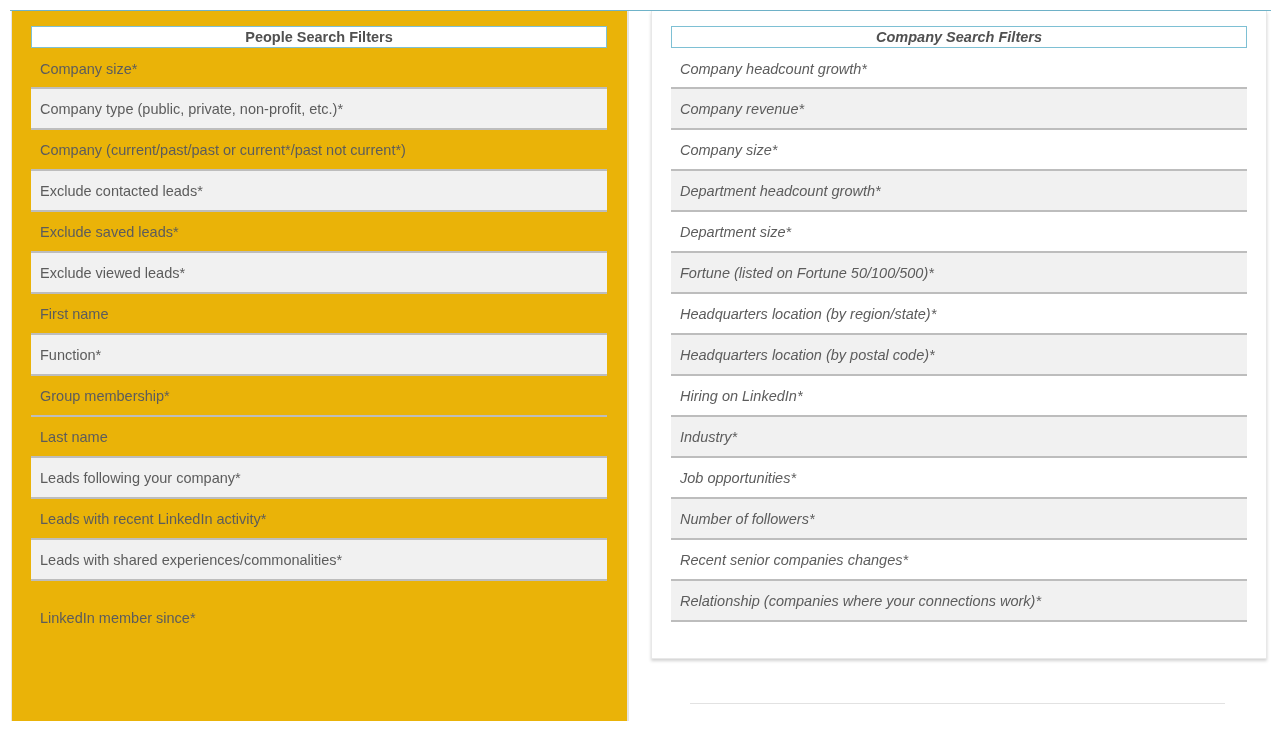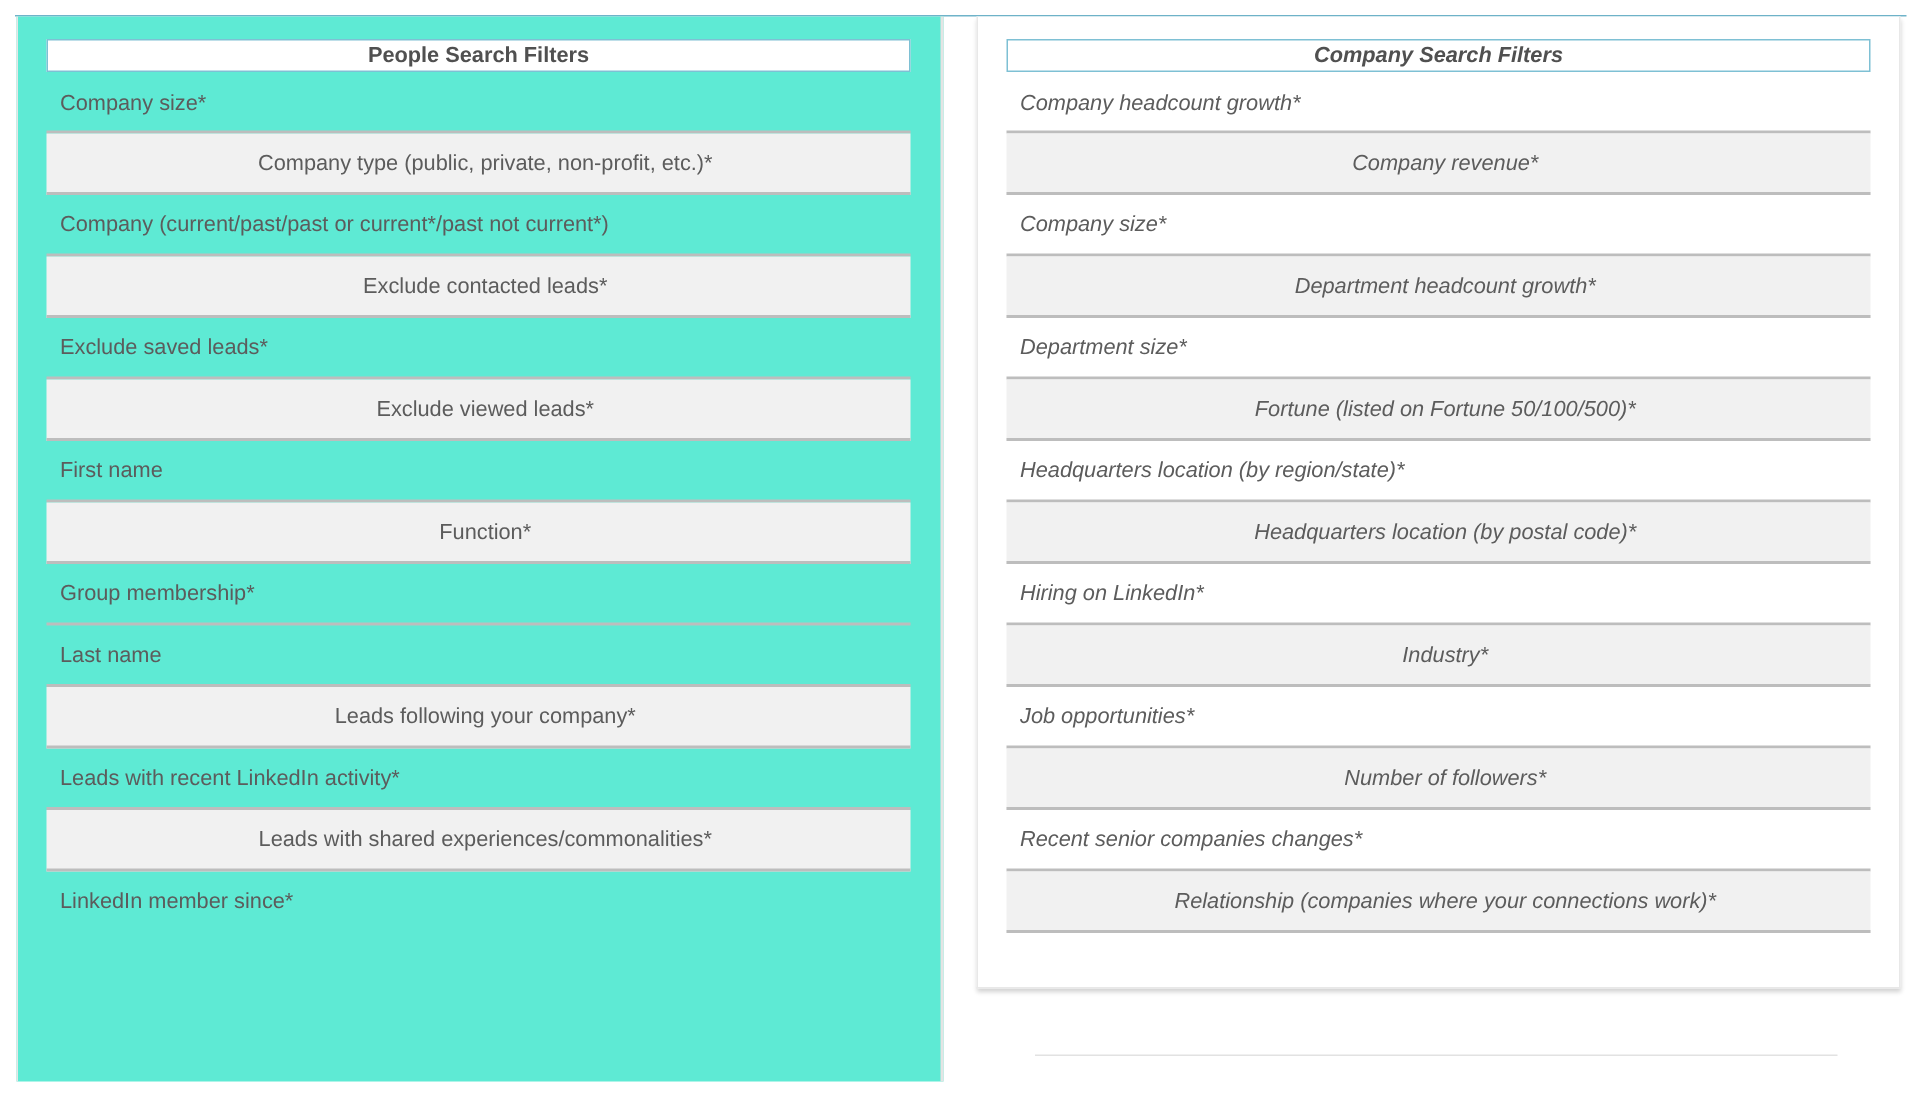--- a/index.html
+++ b/index.html
@@ -10,21 +10,21 @@
     color: #555;
   }
   .top-rule {
     position: absolute; left: 10px; top: 10px; width: 1261px; height: 1px;
     background: #6fb3c9;
   }
   .left-panel {
     position: absolute; left: 11px; top: 11px; width: 615px; height: 710px;
     border-left: 1px solid #e6e6e6;
     border-right: 2px solid #e4e4e4;
-    background: #5eead4;
+    background: #eab308;
   }
   .right-panel {
     position: absolute; left: 651px; top: 11px; width: 614px; height: 647px;
     background: #fff;
     border: 1px solid #e8e8e8;
     border-top: none;
     box-shadow: 0 2px 3px rgba(0,0,0,0.18);
   }
   .filter-table {
     position: absolute; width: 576px;
@@ -42,23 +42,23 @@
   }
   .row {
     height: 39px; line-height: 40px;
     padding-left: 9px;
     font-size: 14.5px;
     color: #5c5c5c;
     border-bottom: 2px solid #bdbdbd;
     white-space: nowrap;
     overflow: hidden;
   }
-  .row.alt { background: #f1f1f1; text-align: center; }
+  .row.alt { background: #f1f1f1; }
   .row.first { height: 39px; line-height: 42px; }
-  .row.cut { border-bottom: none; height: 26px; }
+  .row.cut { border-bottom: none; height: 26px; margin-top: 17px; }
   .bottom-rule {
     position: absolute; left: 690px; top: 703px; width: 535px; height: 1px;
     background: #e2e2e2;
   }
 </style>
 </head>
 <body>
 
 <div class="top-rule"></div>
 

